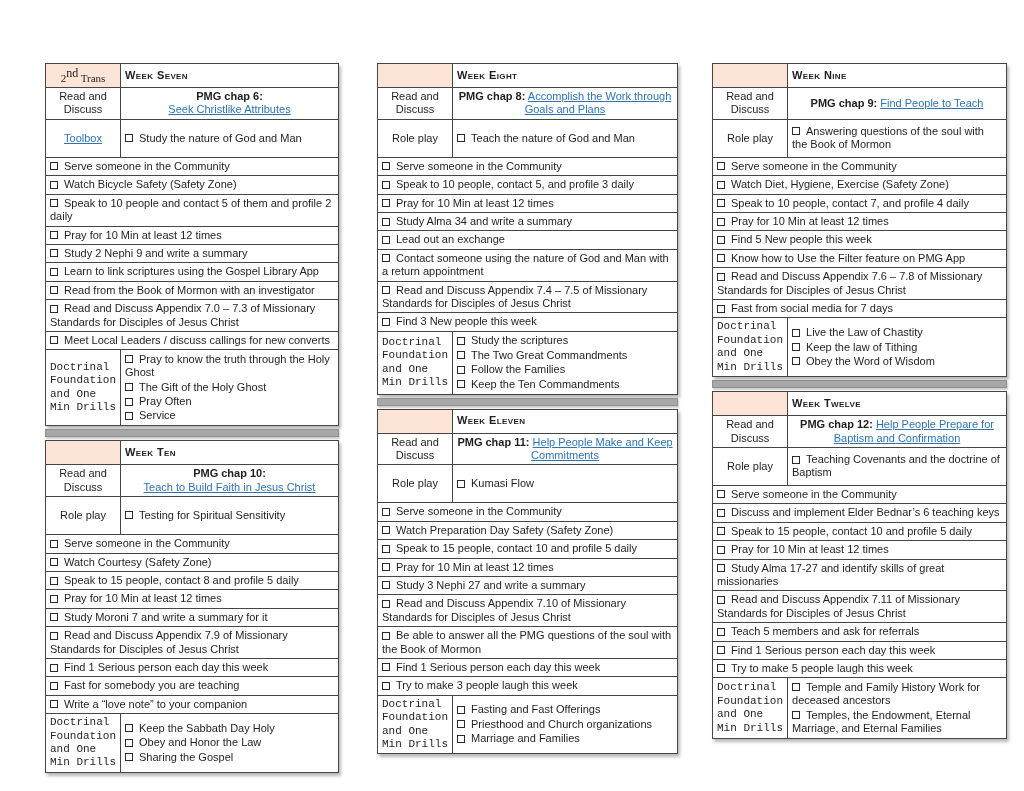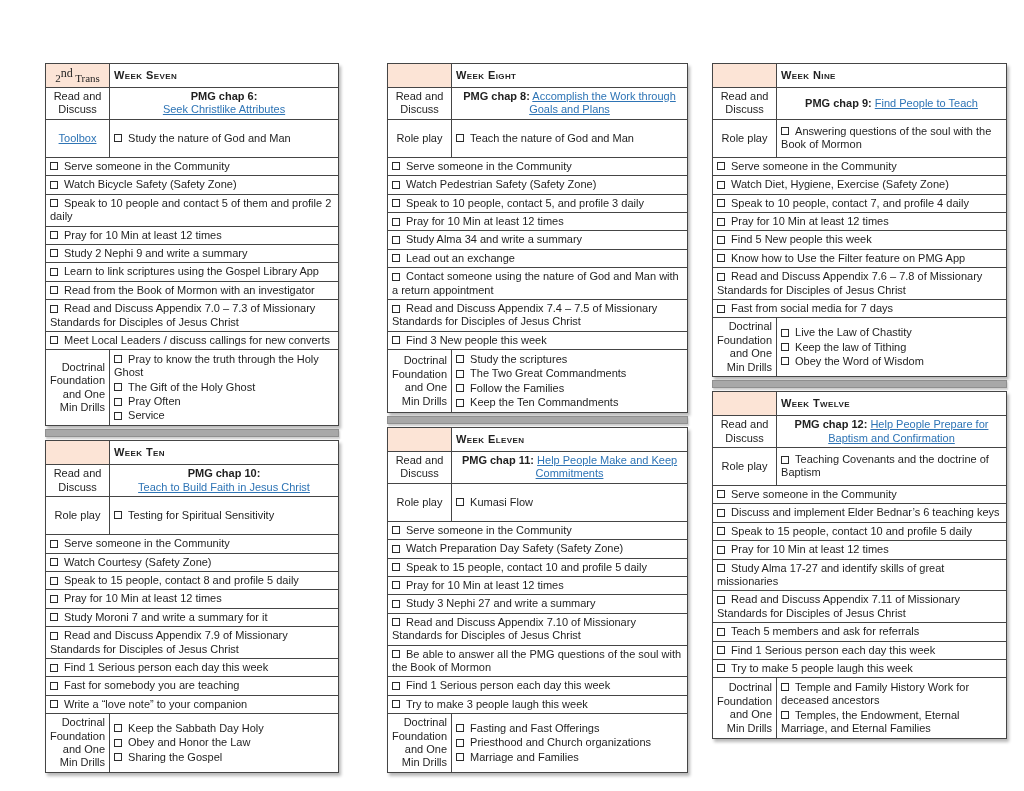--- a/index.html
+++ b/index.html
@@ -11,21 +11,21 @@
     --text:#1F1F1F;
   }
   *{box-sizing:border-box;}
   html,body{margin:0;padding:0;background:#ffffff;}
   .page{
     position:relative;width:1024px;height:791px;background:#fff;overflow:hidden;
     font-family:"Liberation Sans",sans-serif;color:var(--text);
   }
   .col{position:absolute;top:63px;}
   .col-1{left:45px;width:294px;}
-  .col-2{left:387px;width:301px;}
+  .col-2{left:377px;width:301px;}
   .col-3{left:705px;width:302px;padding-left:7px;}
   table.week-table{
     border-collapse:collapse;width:100%;background:#fff;
     box-shadow:2px 3px 3px rgba(0,0,0,0.28);
   }
   table.week-table td{
     border:1px solid var(--border);
     padding:2px 4px;
     font-size:11px;line-height:1.22;color:var(--text);
     vertical-align:middle;
@@ -46,21 +46,21 @@
   tr.act-row td{height:38px;}
   td.chapter{text-align:center;}
   .chapter-prefix{font-weight:bold;}
   a.doc-link{color:var(--link);text-decoration:underline;cursor:pointer;}
   td.check-row{padding:3px 4px 5px 4px;}
   .cb{
     display:inline-block;width:8px;height:8px;border:1px solid #2b2b2b;
     margin-right:6px;vertical-align:-0.5px;background:#fff;
   }
   td.drill-label{
-    font-family:Liberation Sans, sans-serif;font-size:10px;text-align:right;
+    font-family:Liberation Mono, monospace;font-size:10px;text-align:left;
     line-height:1.3;padding:3px 2px;
   }
   td.drills{padding:3px 4px;}
   .drill-item{padding:0.5px 0;}
   .divider{
     height:8px;background:var(--divider);
     border:1px solid #8f8f8f;margin:3px 0;
     box-shadow:1px 2px 2px rgba(0,0,0,0.2);
   }
 </style>
@@ -186,23 +186,20 @@
             <td class="chapter"><span class="chapter-prefix">PMG chap 8:</span> <a class="doc-link" href="#">Accomplish the Work through Goals and Plans</a></td>
           </tr>
           <tr class="act-row">
             <td class="row-label"><span>Role play</span></td>
             <td class="activity"><span class="cb"></span><span>Teach the nature of God and Man</span></td>
           </tr>
           <tr>
             <td class="check-row" colspan="2"><span class="cb"></span><span>Serve someone in the Community</span></td>
           </tr>
           <tr>
-            <td class="check-row" colspan="2"><span class="cb"></span><span>Watch Pedestrian Safety (Safety Zone)</span></td>
-          </tr>
-          <tr>
             <td class="check-row" colspan="2"><span class="cb"></span><span>Speak to 10 people, contact 5, and profile 3 daily</span></td>
           </tr>
           <tr>
             <td class="check-row" colspan="2"><span class="cb"></span><span>Pray for 10 Min at least 12 times</span></td>
           </tr>
           <tr>
             <td class="check-row" colspan="2"><span class="cb"></span><span>Study Alma 34 and write a summary</span></td>
           </tr>
           <tr>
             <td class="check-row" colspan="2"><span class="cb"></span><span>Lead out an exchange</span></td>

